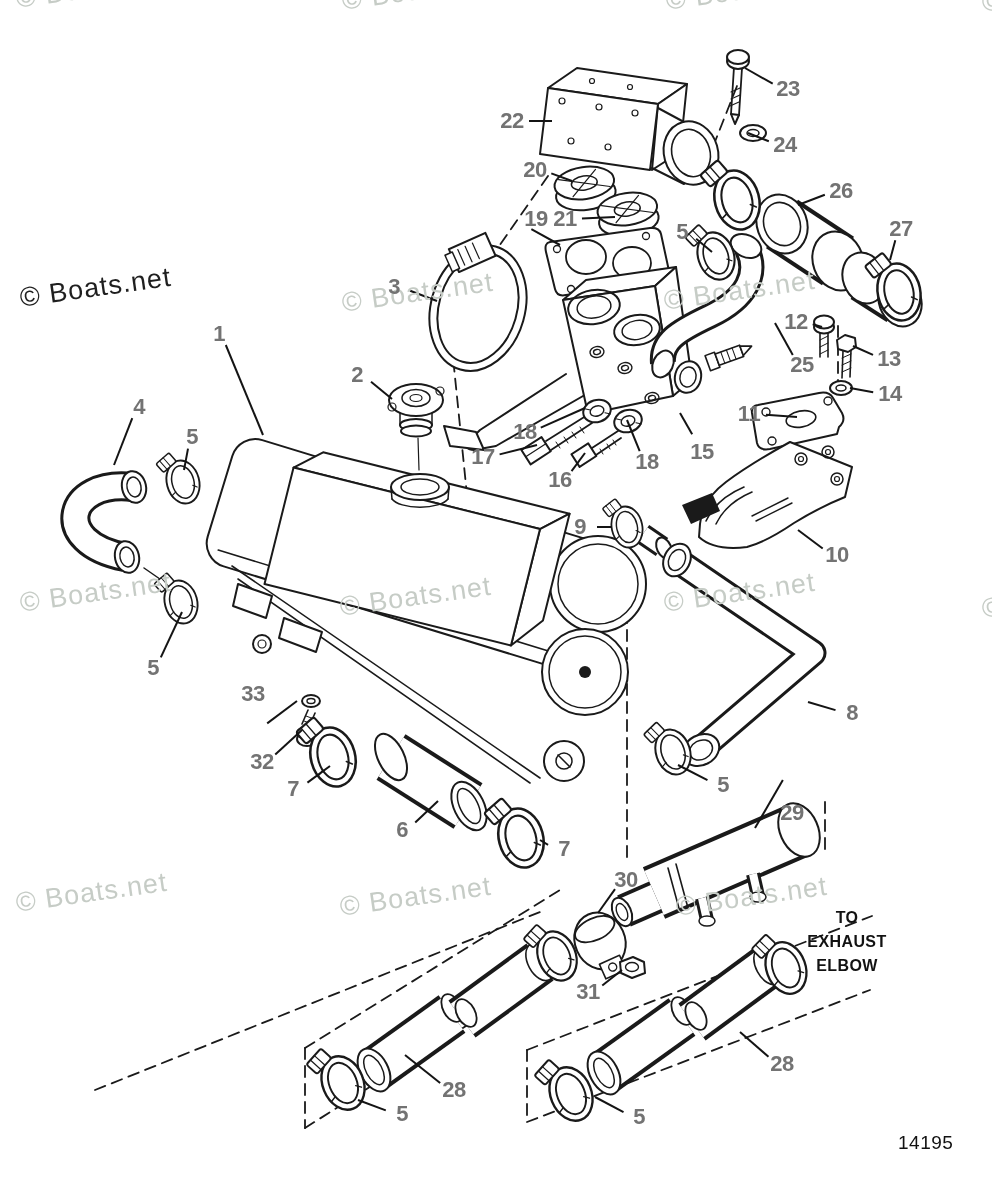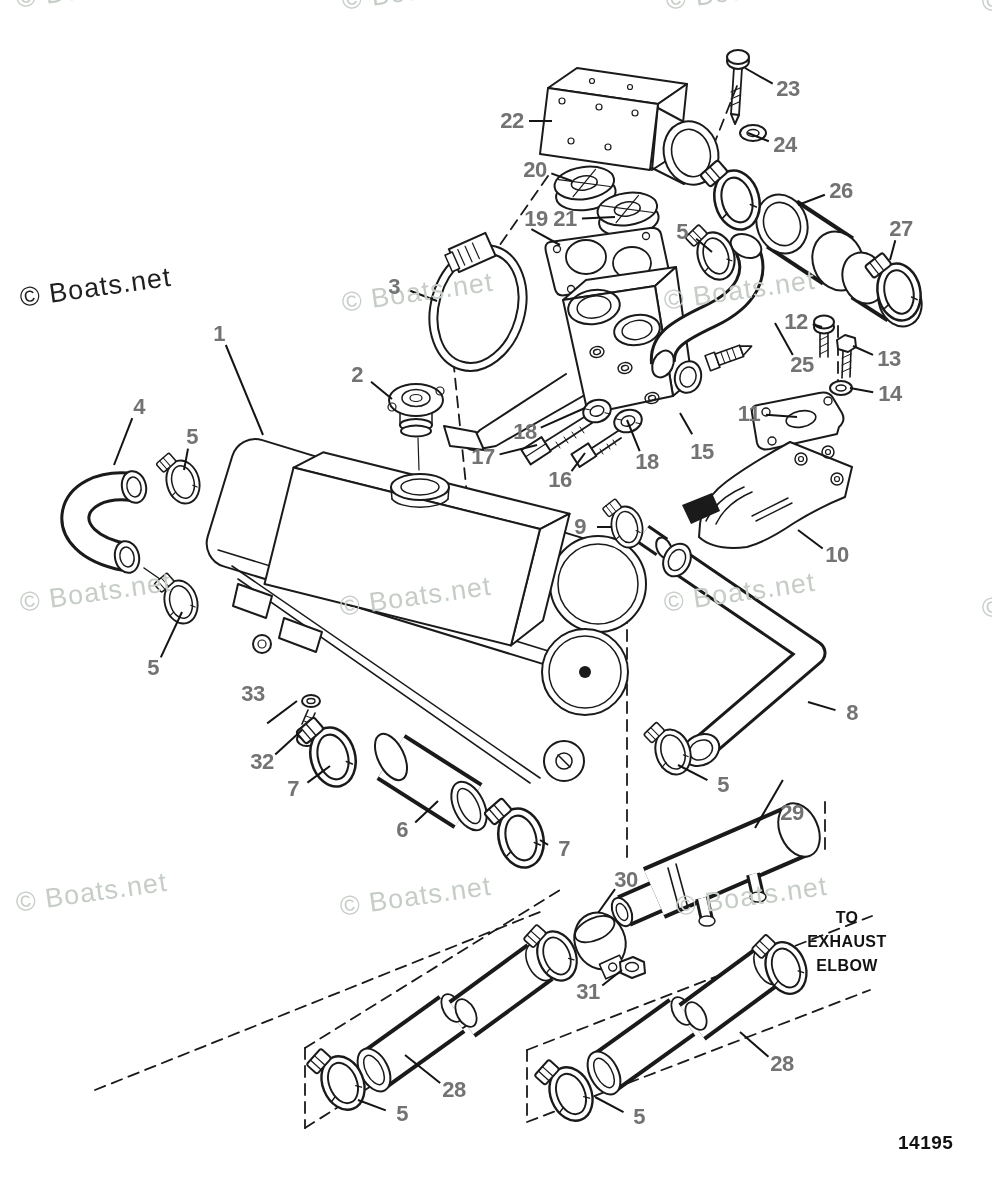--- a/index.html
+++ b/index.html
@@ -6,21 +6,21 @@
   #canvas{position:relative;width:992px;height:1200px;background:#fff;overflow:hidden;
           font-family:"Liberation Sans",sans-serif;}
   #diagram-svg{position:absolute;left:0;top:0;}
   .wm{position:absolute;font-size:27px;font-weight:400;color:#c6ccc6;white-space:nowrap;
       transform:rotate(-8deg);transform-origin:left top;letter-spacing:1px;user-select:none;}
   .wm.dark{color:#1f1f1f;}
   .callout{position:absolute;transform:translate(-50%,-50%);font-weight:700;font-size:22px;
            color:#737373;letter-spacing:-0.5px;line-height:1;}
   .note{position:absolute;font-weight:700;font-size:16px;color:#121212;text-align:center;
         line-height:24px;letter-spacing:0.4px;}
-  .code{position:absolute;font-weight:700;font-size:19px;color:#121212;letter-spacing:0.5px;}
+  .code{position:absolute;font-weight:400;font-size:19px;color:#121212;letter-spacing:0.5px;}
   #leader-layer line{stroke:#141414;stroke-width:2;}
 </style>
 </head>
 <body>
 
 <div id="canvas">
 
   <svg id="diagram-svg" width="992" height="1200" viewBox="0 0 992 1200">
     <defs>
       <g id="clamp">

